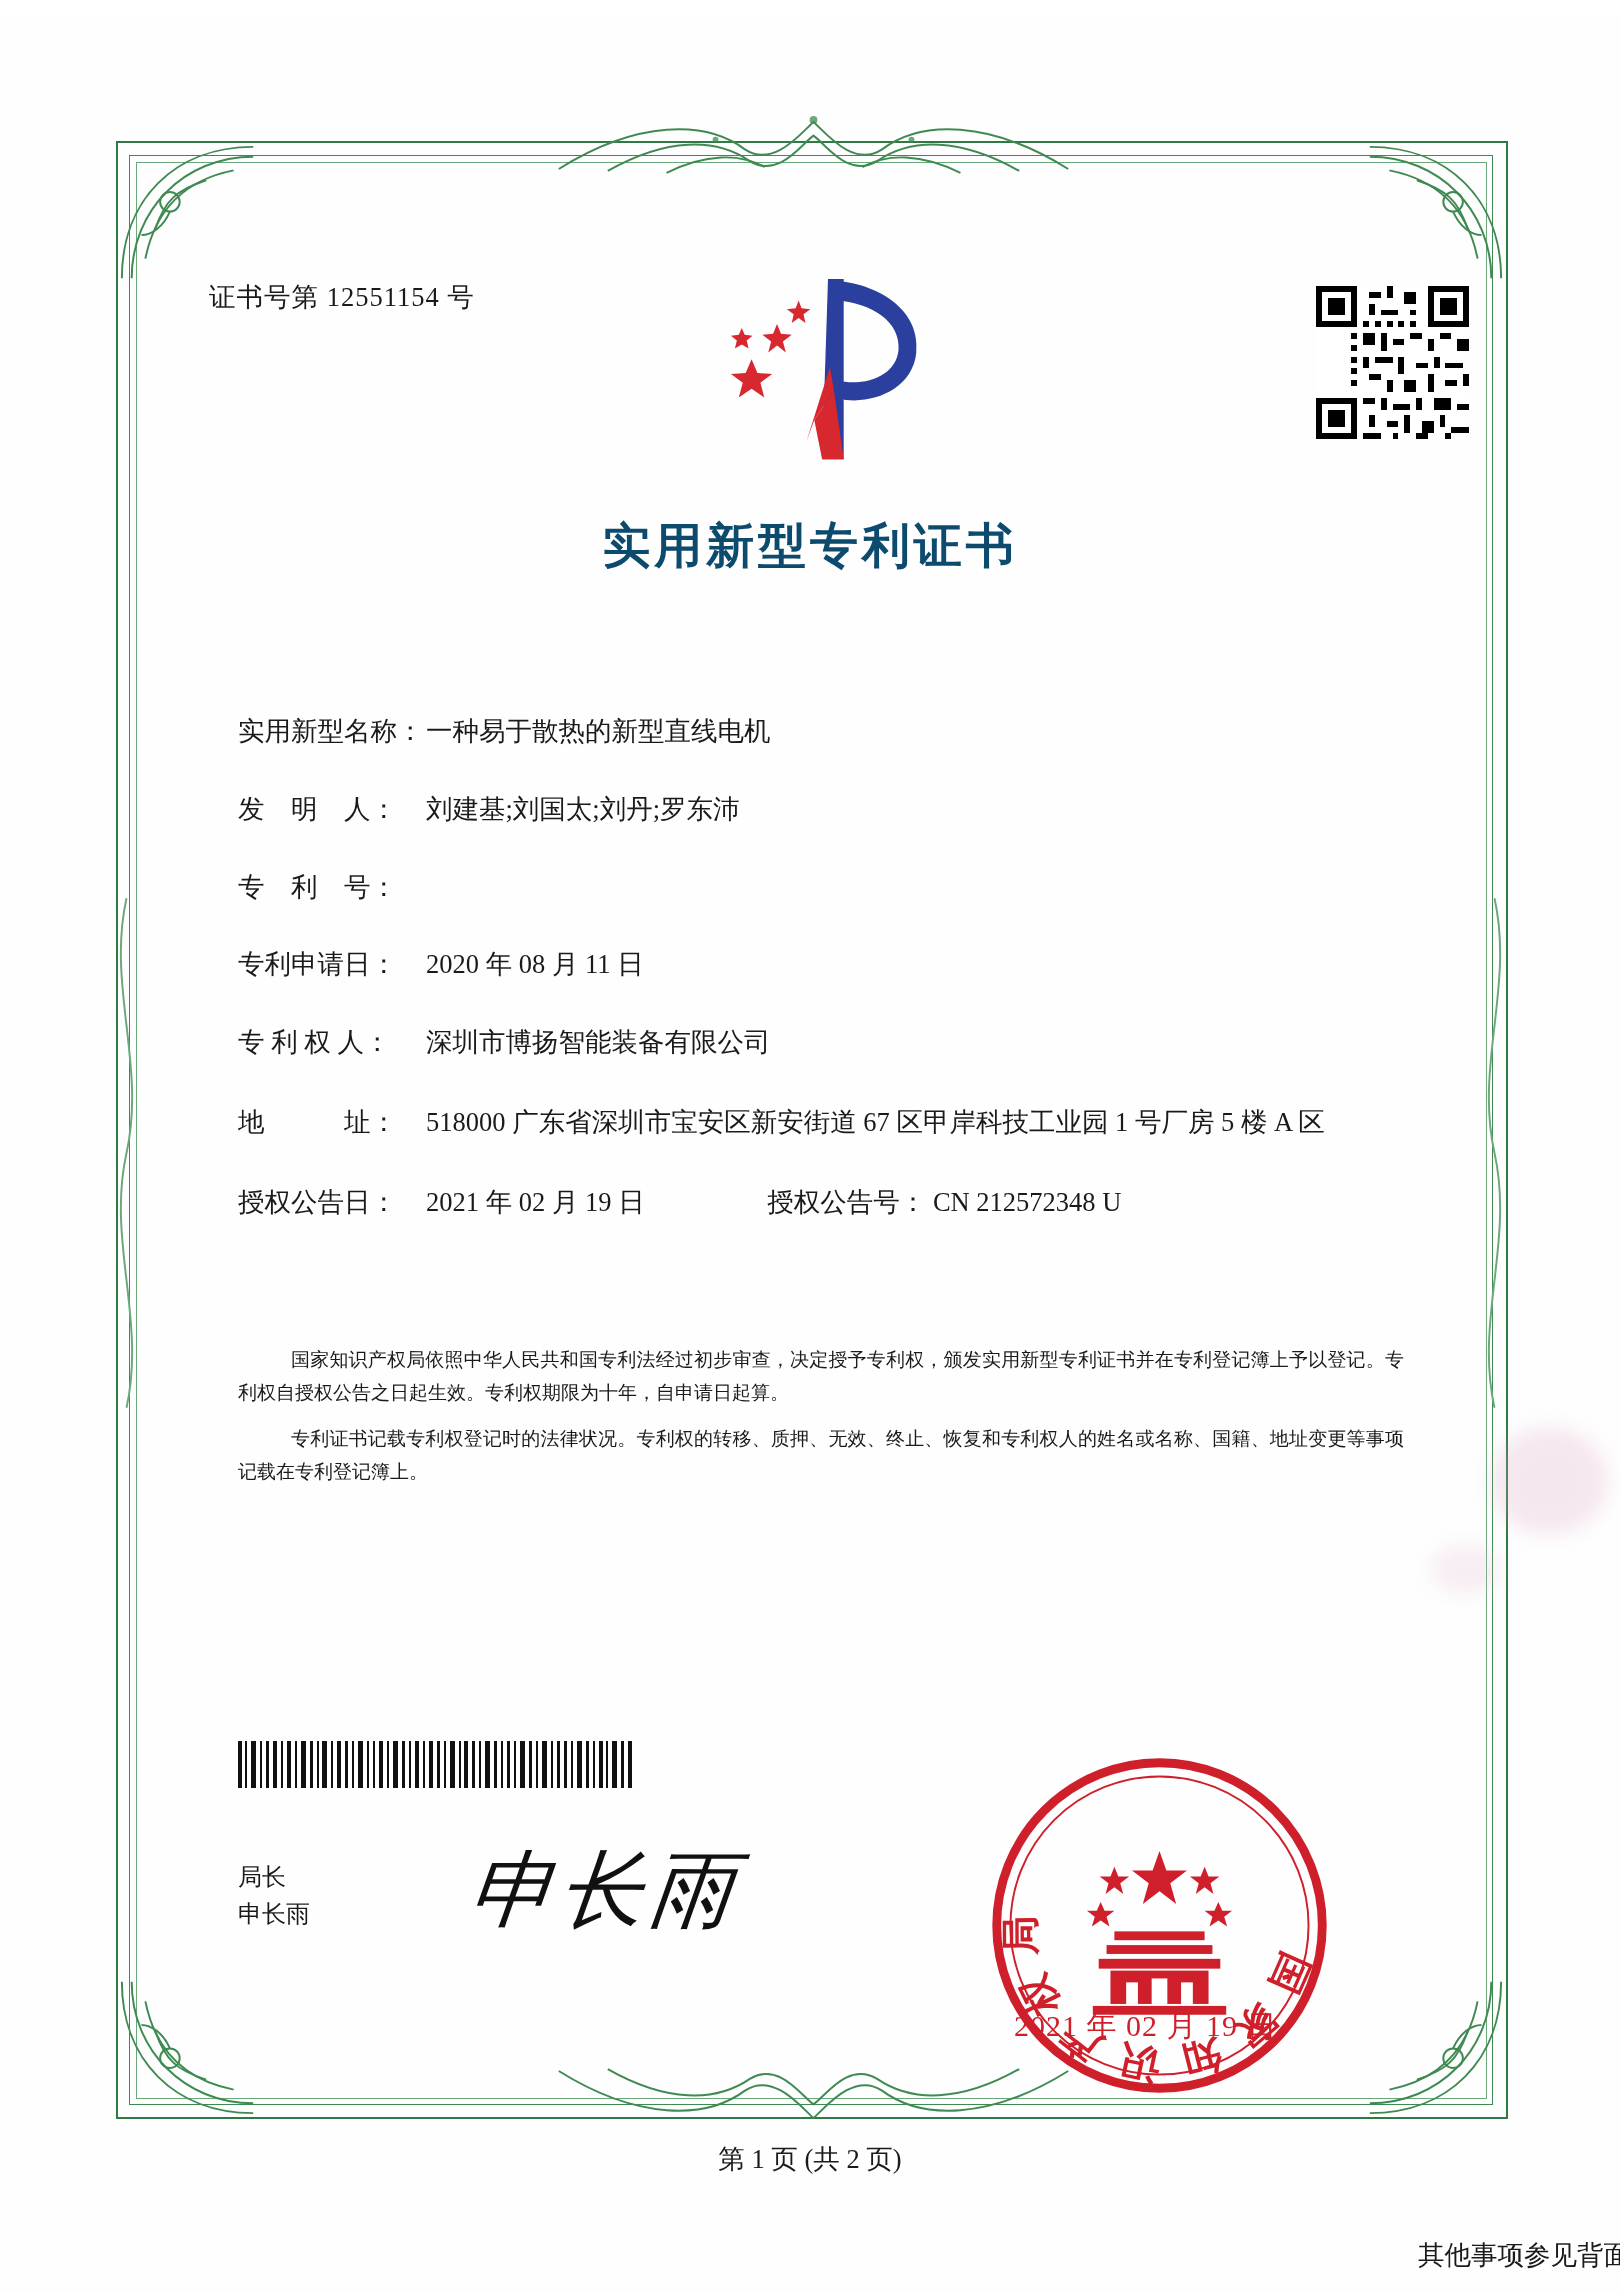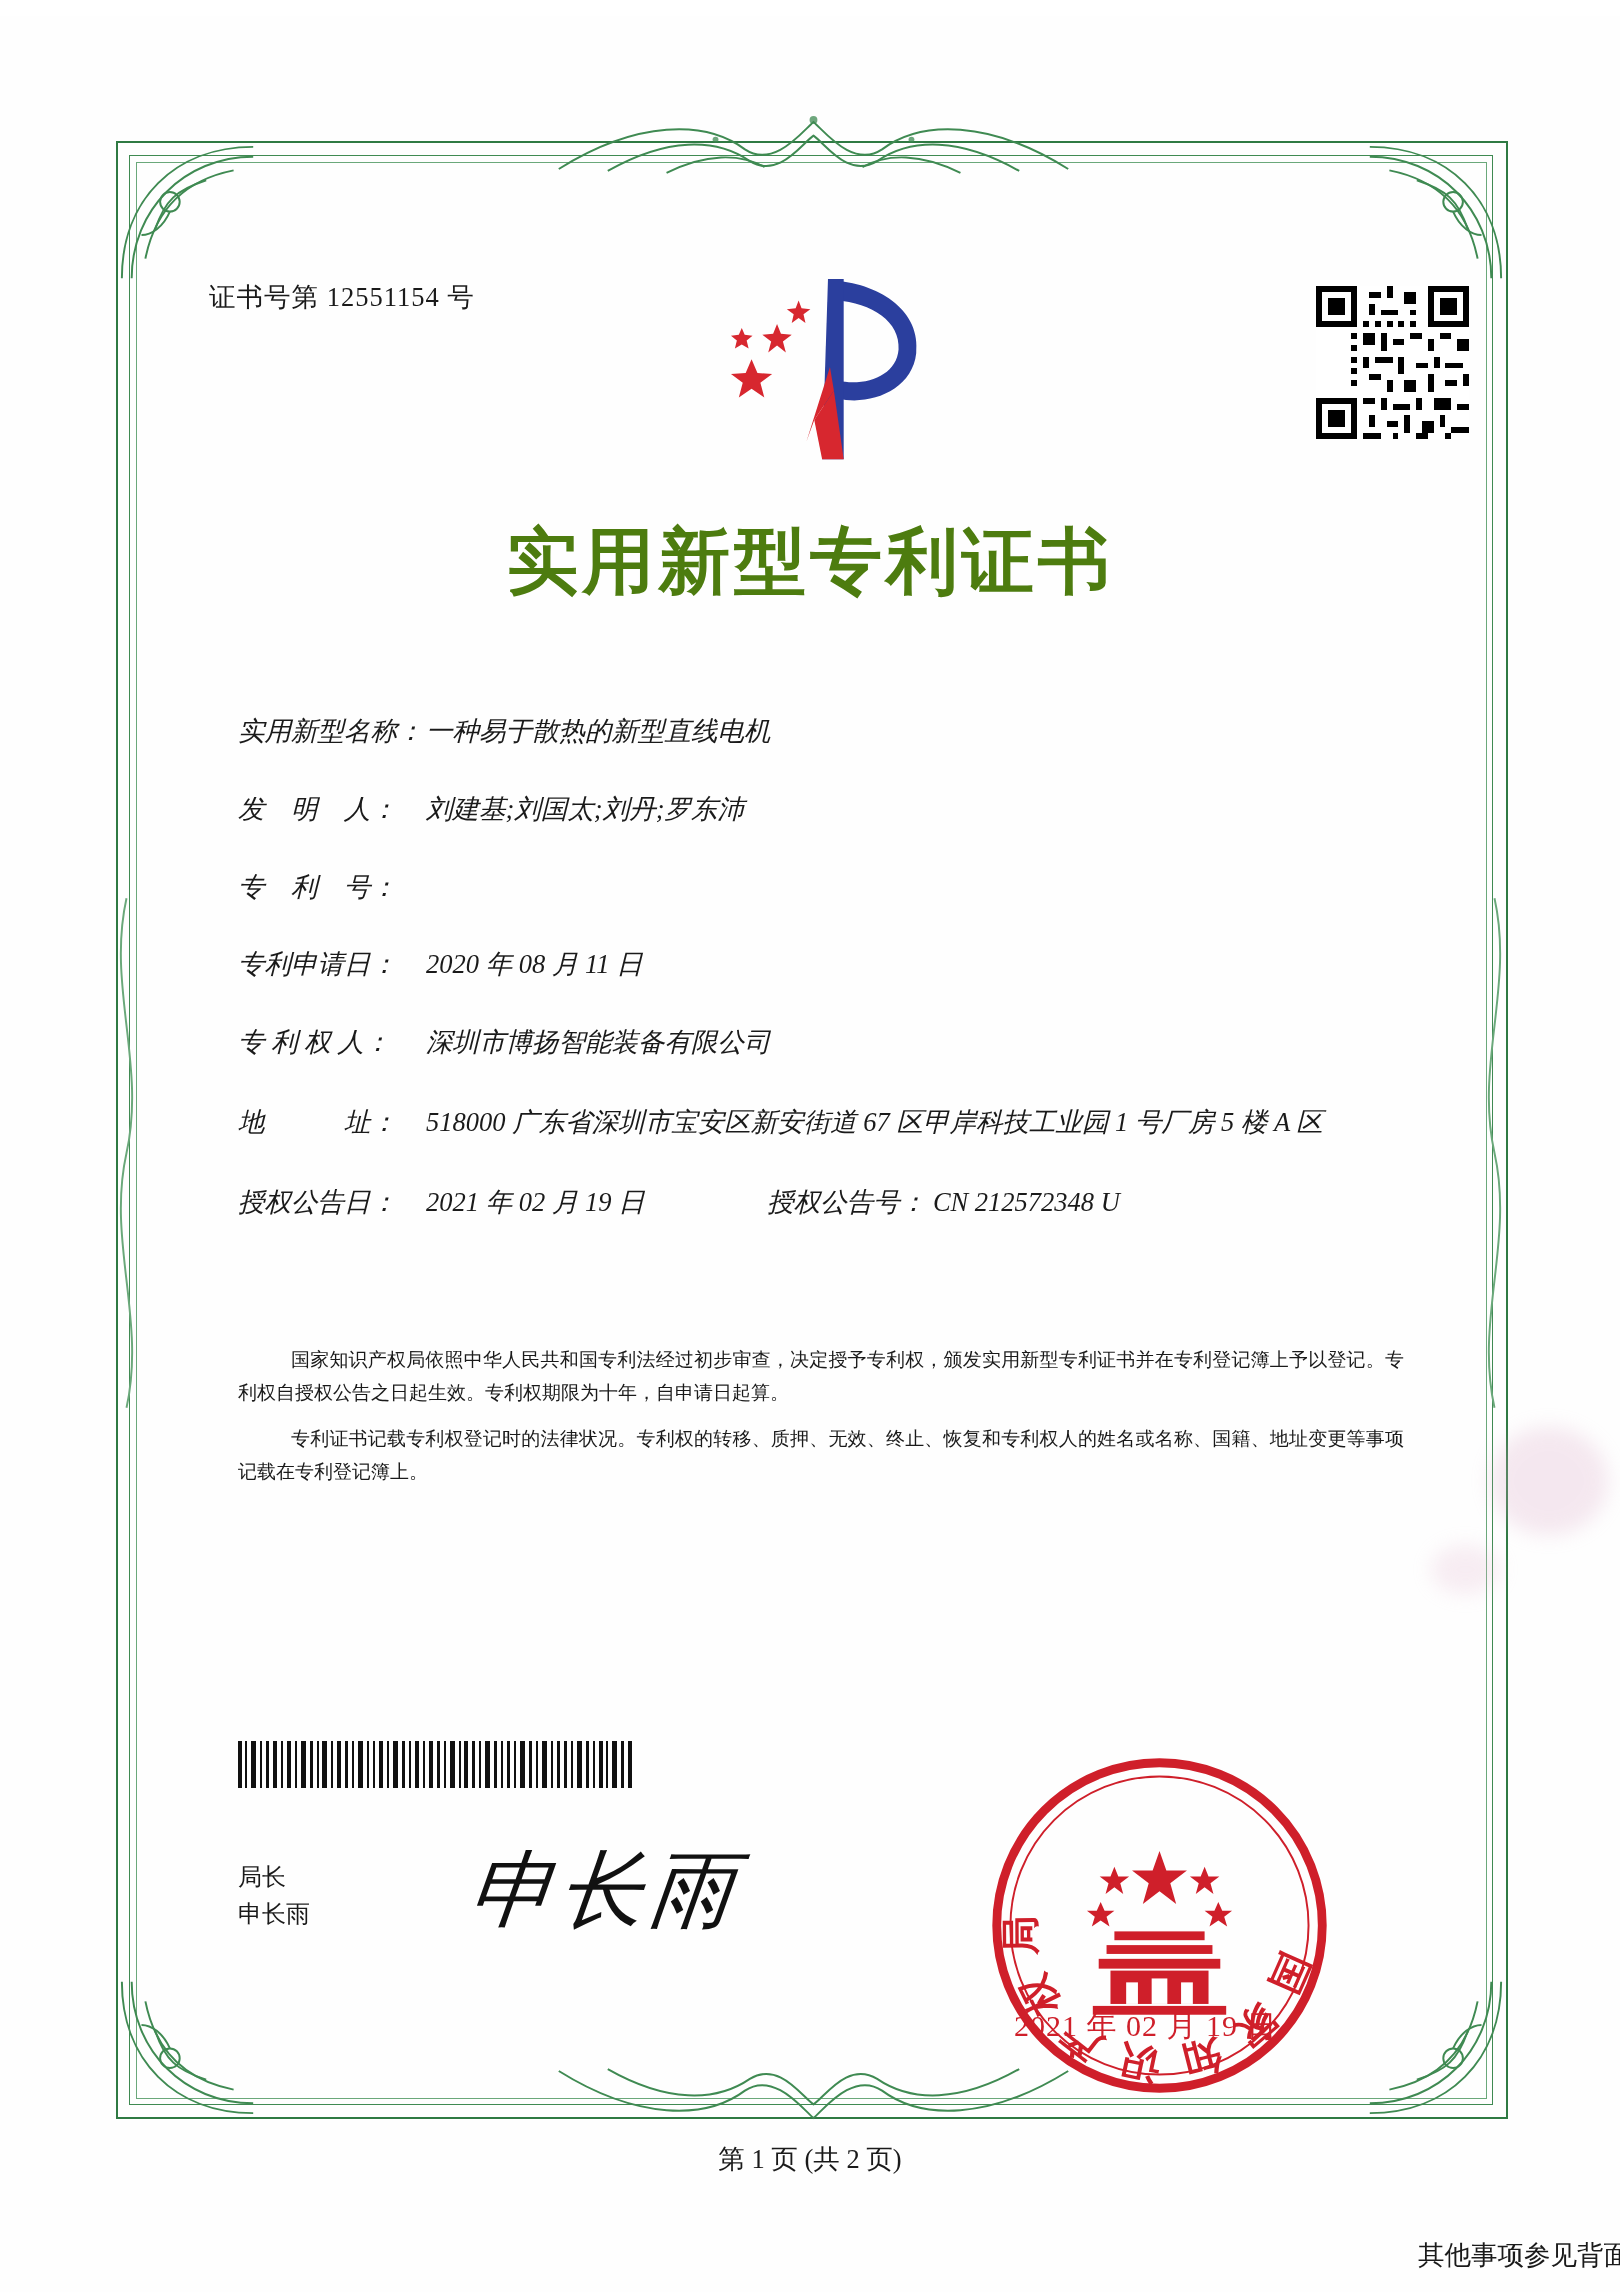--- a/index.html
+++ b/index.html
@@ -87,34 +87,33 @@
     width: 153px;
     height: 153px;
   }
 
   .title {
     position: absolute;
     left: 0;
     top: 498px;
     width: 1620px;
     text-align: center;
-    font-size: 72px;
+    font-size: 48px;
     font-weight: bold;
     letter-spacing: 3.9px;
     font-family: "DejaVu Serif", "Liberation Serif", serif;
-    color: #4d7c0f;
+    color: #0c4a6e;
   }
 
   
   .fields {
     position: absolute;
     left: 238px;
     top: 698px;
     width: 1166px;
-    font-style: italic;
   }
   .row {
     display: flex;
     align-items: baseline;
     margin-bottom: 42px;
     font-size: 26.5px;
     line-height: 1.35;
     white-space: nowrap;
   }
   .row .lbl {

